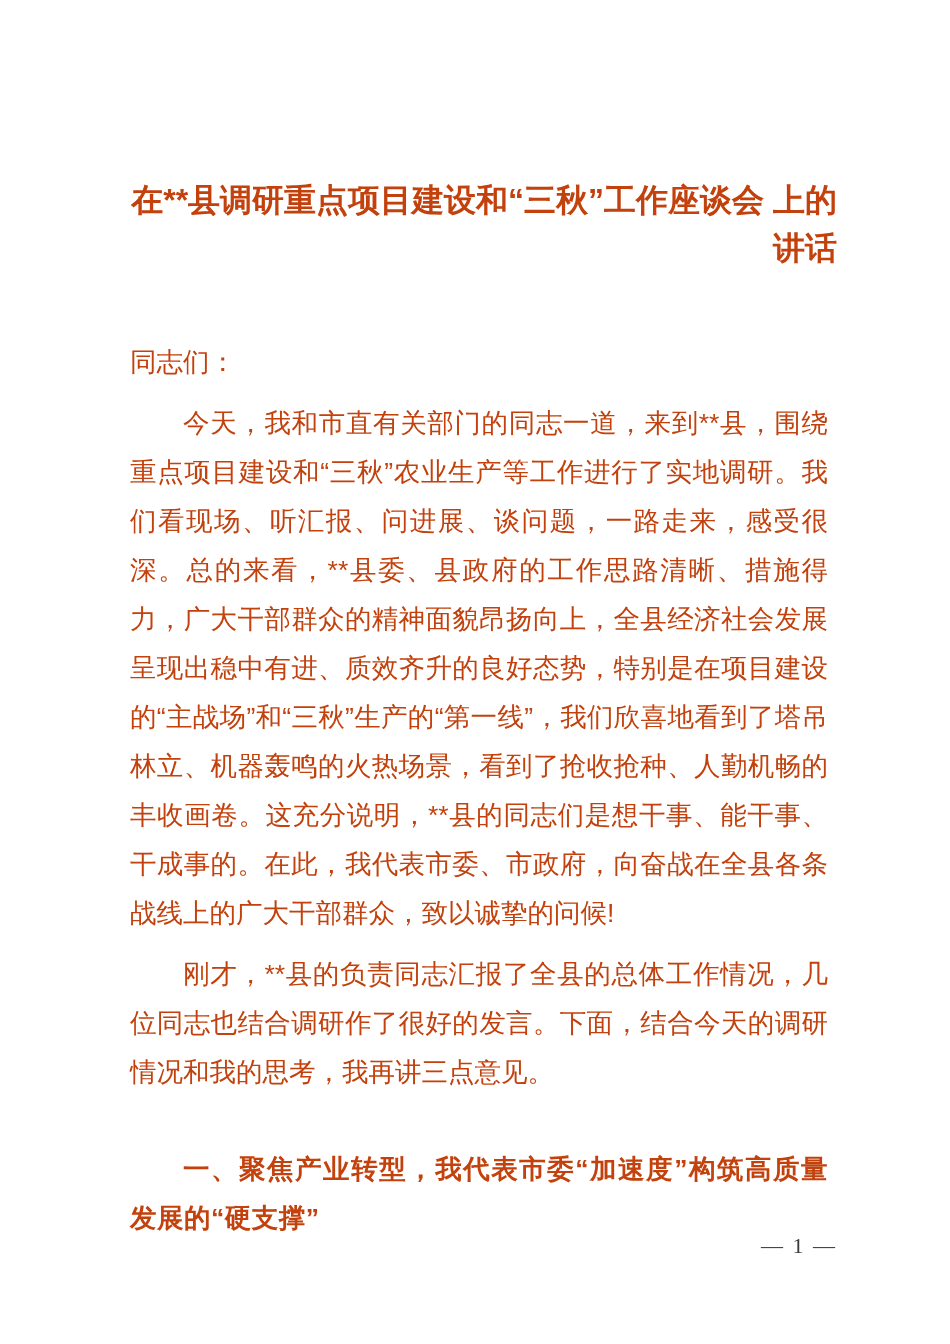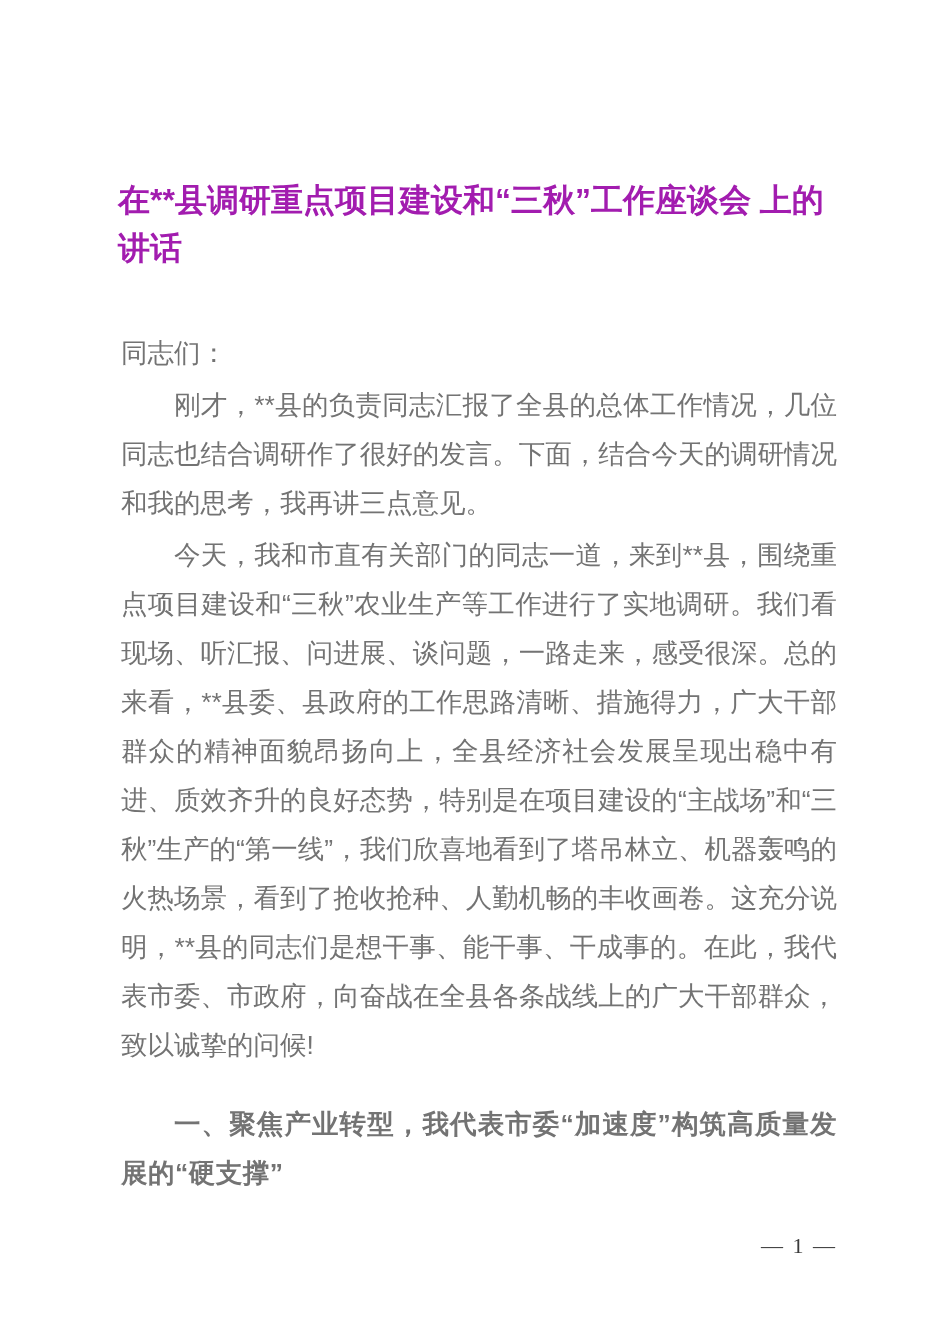--- a/index.html
+++ b/index.html
@@ -25,43 +25,43 @@
     height: 1344px;
     background: #ffffff;
   }
 
   
   .doc-title {
     position: absolute;
     left: 118px;
     top: 176px;
     width: 719px;
-    text-align: left;
+    text-align: right;
     font-size: 32px;
     line-height: 48px;
     font-weight: bold;
     letter-spacing: 0px;
-    color: #a21caf;
+    color: #c2410c;
   }
 
   
   .body-block {
     position: absolute;
     left: 118px;
     top: 326px;
     width: 722px;
   }
 
   .para {
     font-size: 26.5px;
     line-height: 49px;
     text-align: justify;
     text-justify: inter-character;
-    color: #737373;
-    margin: 3px;
+    color: #c2410c;
+    margin: 12px;
     font-weight: normal;
   }
 
   .para.salutation {
     text-indent: 0;
   }
 
   .para.indent {
     text-indent: 2em;
   }
@@ -98,23 +98,23 @@
 
   <div class="doc-title">
     <span>在**县调研重点项目建设和“三秋”工作座谈会</span>
     <span>上的讲话</span>
   </div>
 
   <div class="body-block">
 
     <p class="para salutation">同志们：</p>
 
+    <p class="para indent">今天，我和市直有关部门的同志一道，来到**县，围绕重点项目建设和“三秋”农业生产等工作进行了实地调研。我们看现场、听汇报、问进展、谈问题，一路走来，感受很深。总的来看，**县委、县政府的工作思路清晰、措施得力，广大干部群众的精神面貌昂扬向上，全县经济社会发展呈现出稳中有进、质效齐升的良好态势，特别是在项目建设的“主战场”和“三秋”生产的“第一线”，我们欣喜地看到了塔吊林立、机器轰鸣的火热场景，看到了抢收抢种、人勤机畅的丰收画卷。这充分说明，**县的同志们是想干事、能干事、干成事的。在此，我代表市委、市政府，向奋战在全县各条战线上的广大干部群众，致以诚挚的问候!</p>
+
     <p class="para indent">刚才，**县的负责同志汇报了全县的总体工作情况，几位同志也结合调研作了很好的发言。下面，结合今天的调研情况和我的思考，我再讲三点意见。</p>
-
-    <p class="para indent">今天，我和市直有关部门的同志一道，来到**县，围绕重点项目建设和“三秋”农业生产等工作进行了实地调研。我们看现场、听汇报、问进展、谈问题，一路走来，感受很深。总的来看，**县委、县政府的工作思路清晰、措施得力，广大干部群众的精神面貌昂扬向上，全县经济社会发展呈现出稳中有进、质效齐升的良好态势，特别是在项目建设的“主战场”和“三秋”生产的“第一线”，我们欣喜地看到了塔吊林立、机器轰鸣的火热场景，看到了抢收抢种、人勤机畅的丰收画卷。这充分说明，**县的同志们是想干事、能干事、干成事的。在此，我代表市委、市政府，向奋战在全县各条战线上的广大干部群众，致以诚挚的问候!</p>
 
     <div class="gap-before-heading"></div>
 
     <p class="para heading">一、聚焦产业转型，我代表市委“加速度”构筑高质量发展的“硬支撑”</p>
 
   </div>
 
   <div class="footer">— 1 —</div>
 
 </div>

